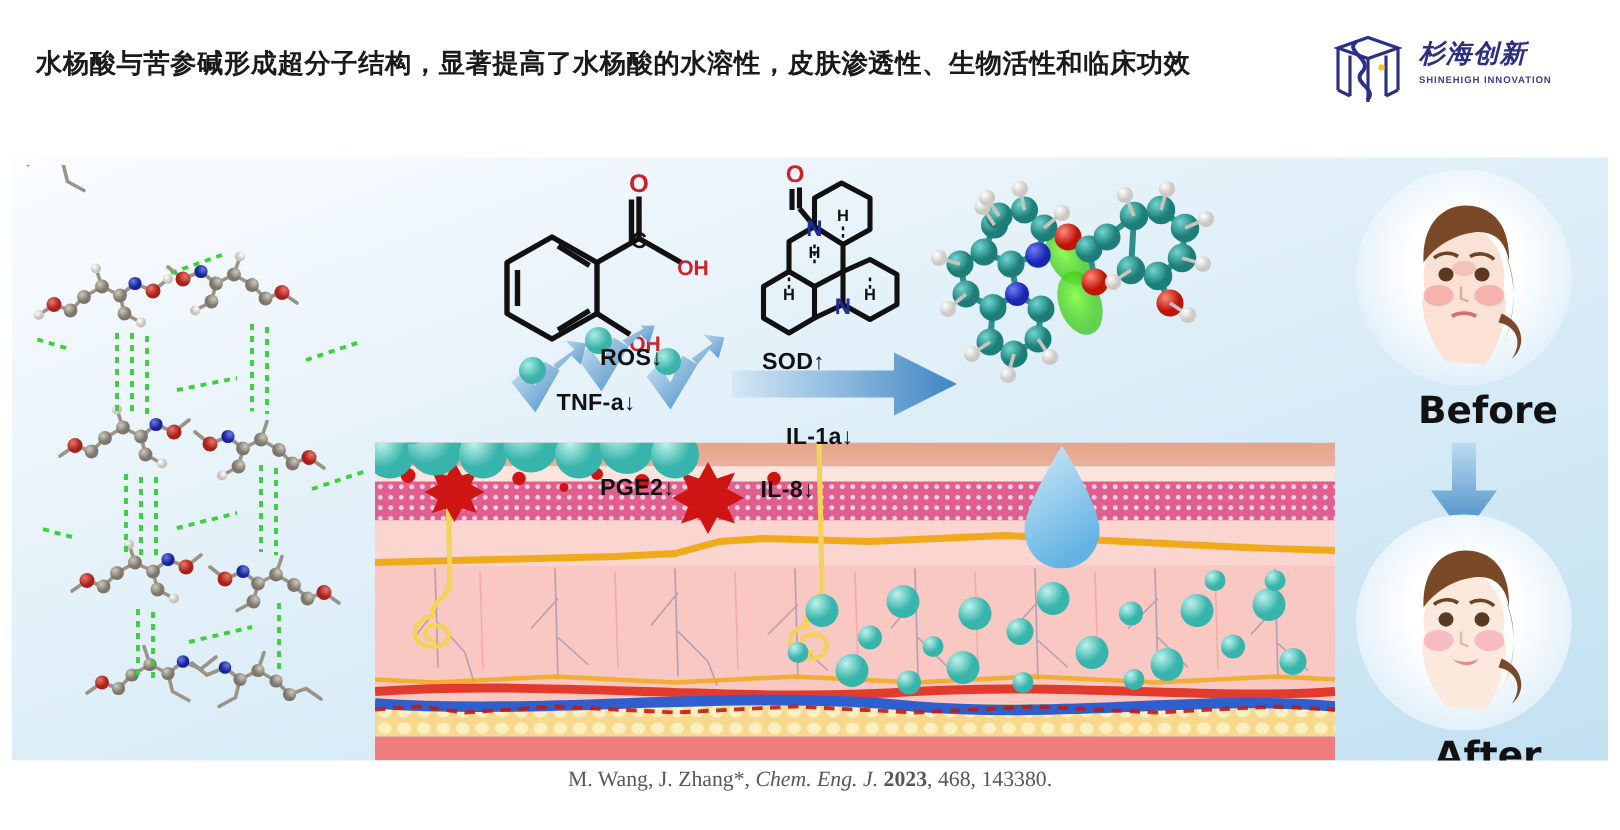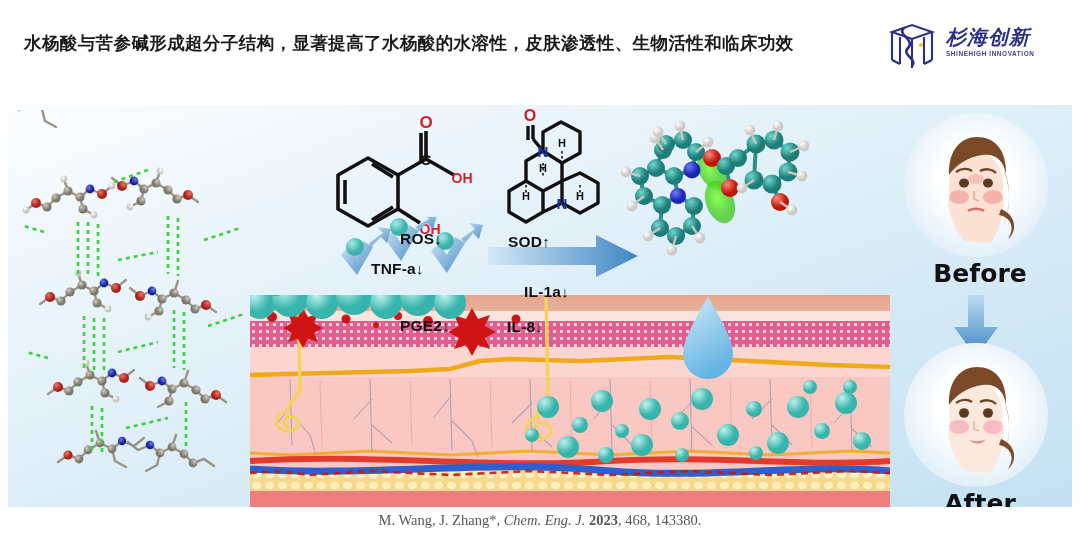--- a/index.html
+++ b/index.html
@@ -20,21 +20,21 @@
     position: absolute; left: 24px; top: 28px; width: 860px;
     font-size: 17.5px; font-weight: bold; color: #1a1a1a;
     letter-spacing: 0.4px; line-height: 30px;
     font-family: "DejaVu Sans", "Liberation Sans", sans-serif;
     white-space: nowrap;
   }
   .logo { position: absolute; right: 18px; top: 16px; width: 180px; height: 58px; }
   .logo-mark { position: absolute; left: 0; top: 2px; width: 58px; height: 54px; }
   .logo-text-cn {
     position: absolute; left: 64px; top: 8px;
-    font-size: 20px; font-weight: bold; color: #2b2f86;
+    font-size: 17px; font-weight: bold; color: #2b2f86;
     font-family: "DejaVu Sans", "Liberation Sans", sans-serif;
     font-style: italic; letter-spacing: 1px;
   }
   .logo-text-en {
     position: absolute; left: 64px; top: 34px;
     font-size: 6.4px; color: #3a3f90; letter-spacing: 0.6px; font-weight: bold;
   }
 
   
   .panel {
@@ -84,21 +84,21 @@
   .marker .ar { font-size: 15px; font-weight: normal; }
 
   
   .ba { position: absolute; right: 8px; top: 0; width: 176px; height: 402px; }
   .ba-circle {
     position: absolute; left: 16px; width: 144px; height: 144px;
     border-radius: 50%;
     background: radial-gradient(circle at 50% 45%, #ffffff 34%, #e4f1fa 70%, #d8ecf8 100%);
   }
   .ba-label {
-    position: absolute; left: 4px; width: 176px; text-align: center;
+    position: absolute; left: 16px; width: 176px; text-align: center;
     font-size: 25px; font-weight: bold; color: #111;
     font-family: "DejaVu Sans", "Liberation Sans", sans-serif;
   }
 
   
   .citation {
     position: absolute; left: 0; top: 512px; width: 1080px; text-align: center;
     font-family: "Liberation Serif", serif; font-size: 14.5px; color: #575757;
   }
   .citation i { font-style: italic; }

